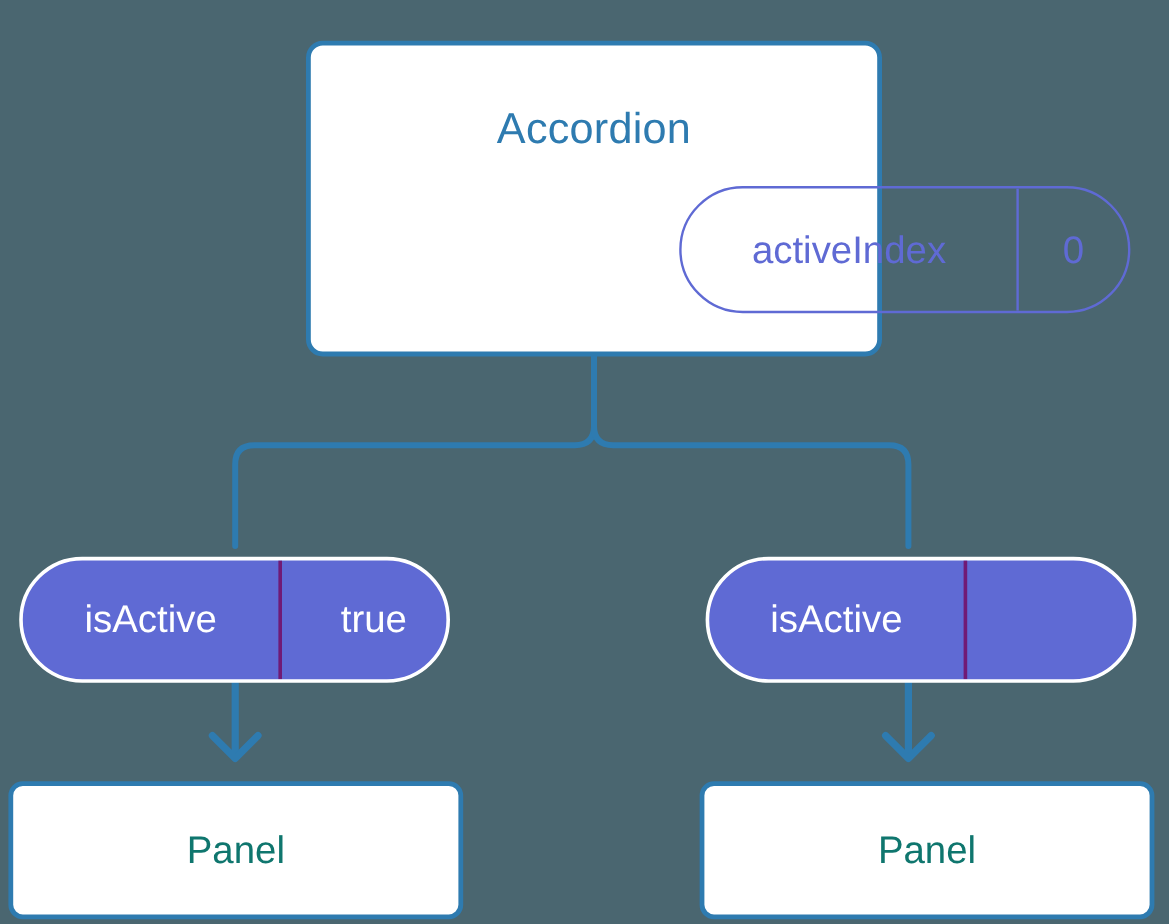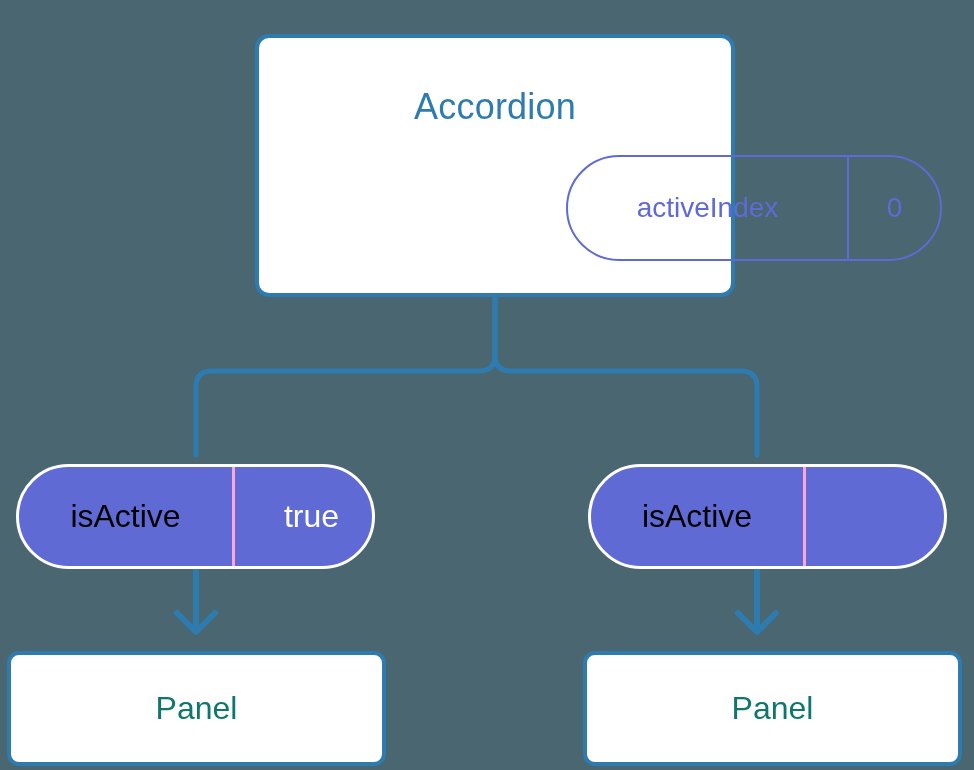--- a/index.html
+++ b/index.html
@@ -88,34 +88,34 @@
   .pill.outline .pill-val {
     color: #5f6ad4;
   }
 
   
   .pill.filled {
     background: #5f6ad4;
     border: 3px solid #ffffff;
   }
   .pill.filled .pill-key {
-    color: #000000;
-    border-right: 3px solid #f9a8d4;
+    color: #ffffff;
+    border-right: 3px solid #701a75;
   }
   .pill.filled .pill-val {
     color: #ffffff;
     margin-left: 16px;
   }
 
   #active-index-pill {
     left: 307px;
     top: 117px;
     width: 376px;
     height: 106px;
-    font-size: 28px;
+    font-size: 32px;
   }
   #active-index-pill .pill-key { width: 281px; }
   #active-index-pill .pill-val { flex: 1; }
 
   #pill-left {
     left: 16px;
     top: 464px;
     width: 359px;
     height: 105px;
     font-size: 32px;

